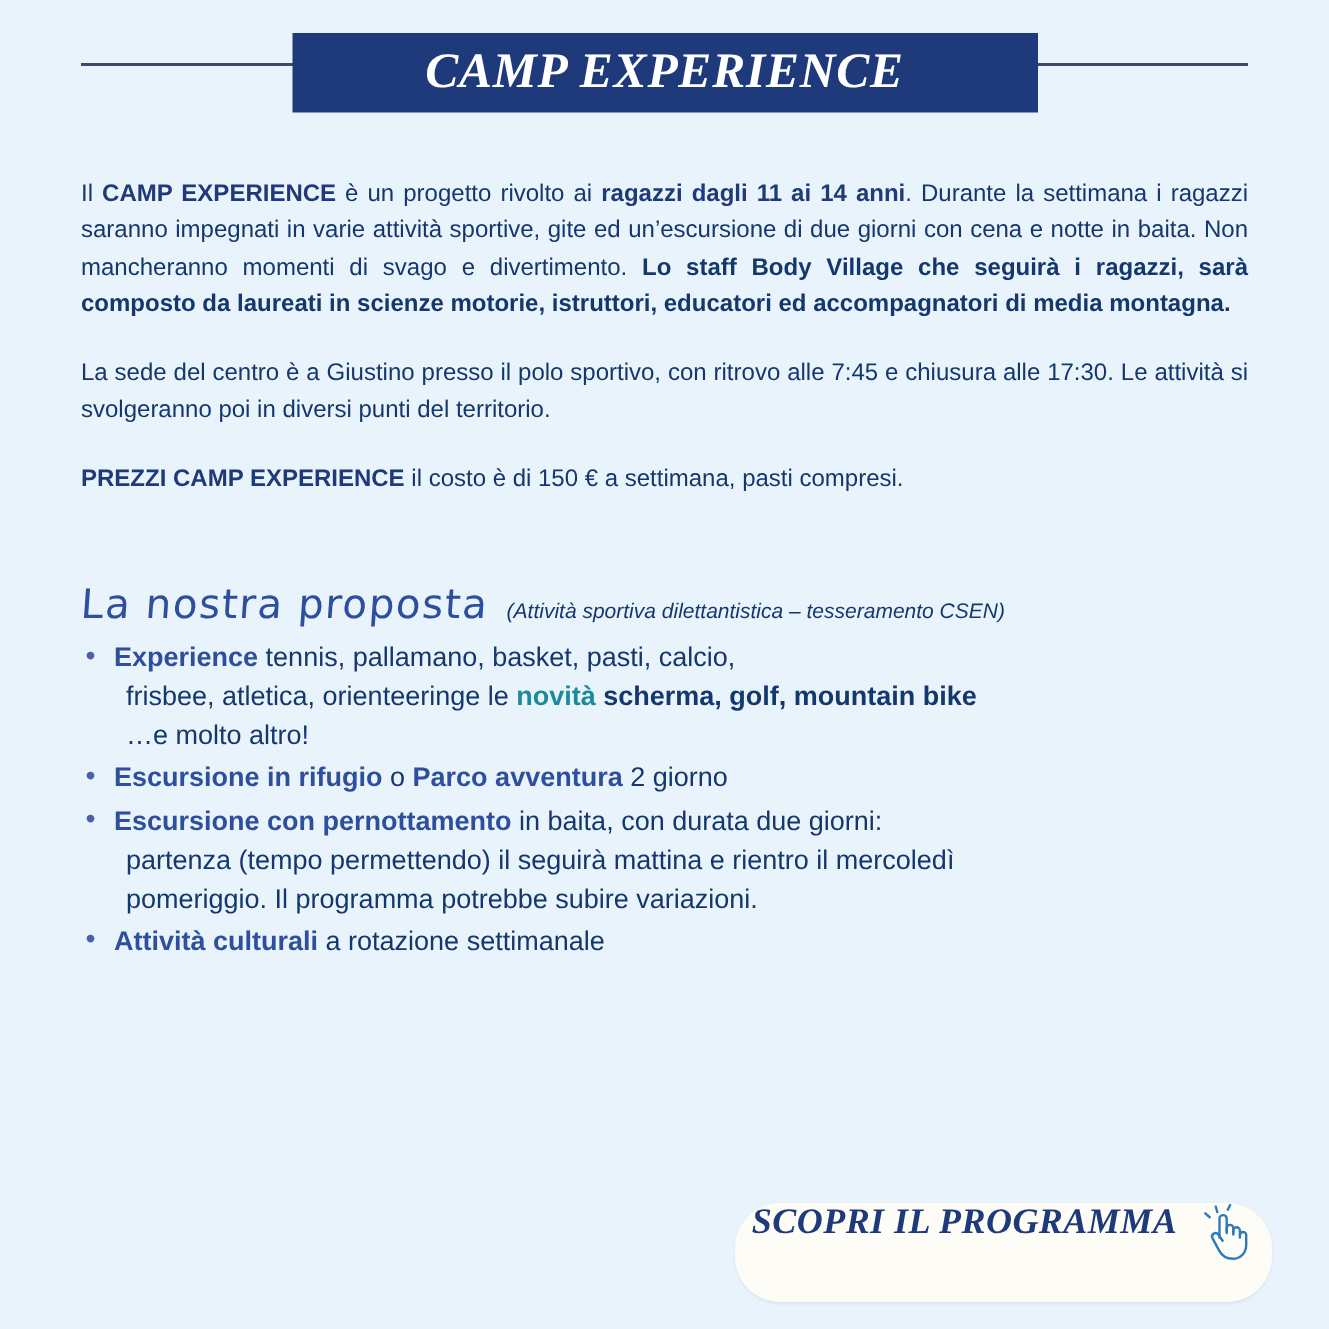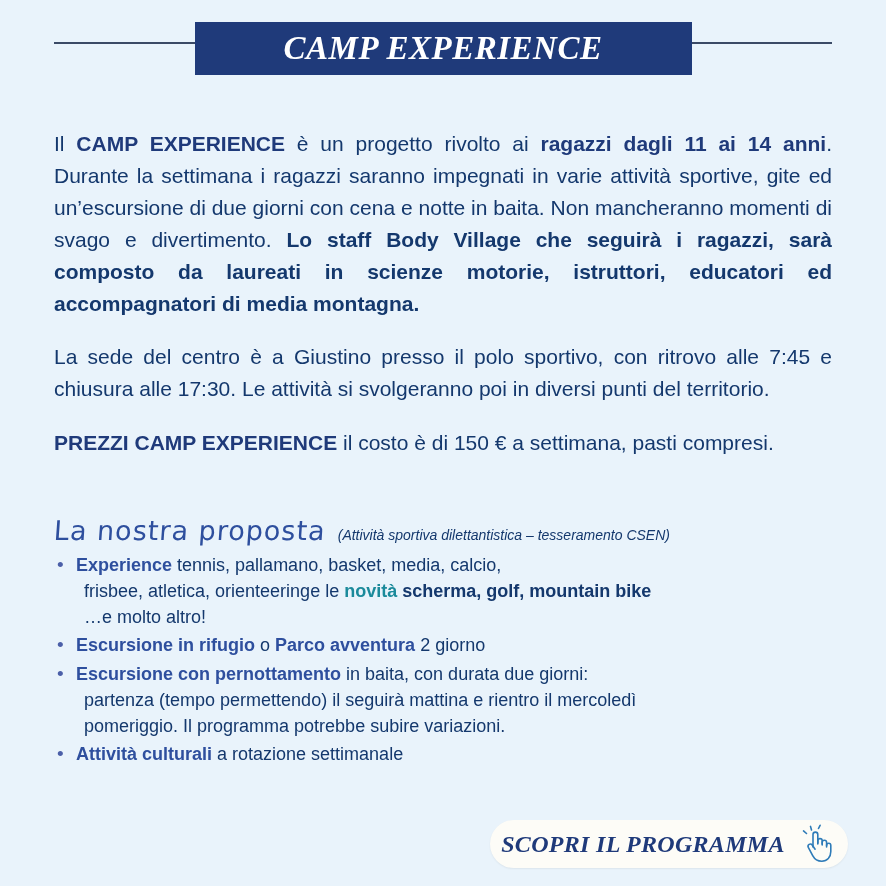--- a/index.html
+++ b/index.html
@@ -56,22 +56,22 @@
     font-weight: bold;
     font-size: 33px;
     letter-spacing: 0.5px;
     text-transform: uppercase;
     font-variant: small-caps;
     white-space: nowrap;
   }
 
   
   .body-copy {
-    margin-top: 32px;
-    font-size: 21px;
+    margin-top: 22px;
+    font-size: 16px;
     line-height: 1.52;
     color: #14386d;
     text-align: justify;
   }
   .body-copy p {
     margin: 0 0 0 0;
   }
   .para-gap {
     height: 22px;
   }
@@ -136,25 +136,25 @@
     display: block;
     padding-left: 8px;
   }
 
   
   .cta {
     position: absolute;
     right: 38px;
     bottom: 18px;
     width: 358px;
-    height: 48px;
+    height: 66px;
     background: #fdfcf7;
     border-radius: 30px;
     display: flex;
-    align-items: center;
+    align-items: flex-start;
     justify-content: center;
     gap: 14px;
     box-shadow: 0 1px 2px rgba(0,0,0,0.06);
   }
   .cta .cta-label {
     font-family: "Liberation Serif", serif;
     font-style: italic;
     font-weight: bold;
     font-size: 24px;
     color: #1f3a7a;
@@ -186,21 +186,21 @@
     <p><span class="blue-bold">PREZZI CAMP EXPERIENCE</span><span> il costo è di 150 € a settimana, pasti compresi.</span></p>
   </div>
 
   <div class="proposta-head">
     <div class="proposta-title">La nostra proposta</div>
     <div class="proposta-sub">(Attività sportiva dilettantistica – tesseramento CSEN)</div>
   </div>
 
   <ul class="bullets">
     <li>
-      <span class="lead">Experience</span><span> tennis, pallamano, basket, media, calcio,</span>
+      <span class="lead">Experience</span><span> tennis, pallamano, basket, pasti, calcio,</span>
       <span class="cont"><span>frisbee, atletica, orienteeringe le </span><span class="novita">novità</span><span class="b"> scherma, golf, mountain bike</span></span>
       <span class="cont">…e molto altro!</span>
     </li>
     <li>
       <span class="lead">Escursione in rifugio</span><span> o </span><span class="lead">Parco avventura</span><span> 2 giorno</span>
     </li>
     <li>
       <span class="lead">Escursione con pernottamento</span><span> in baita, con durata due giorni:</span>
       <span class="cont">partenza (tempo permettendo) il seguirà mattina e rientro il mercoledì</span>
       <span class="cont">pomeriggio. Il programma potrebbe subire variazioni.</span>

